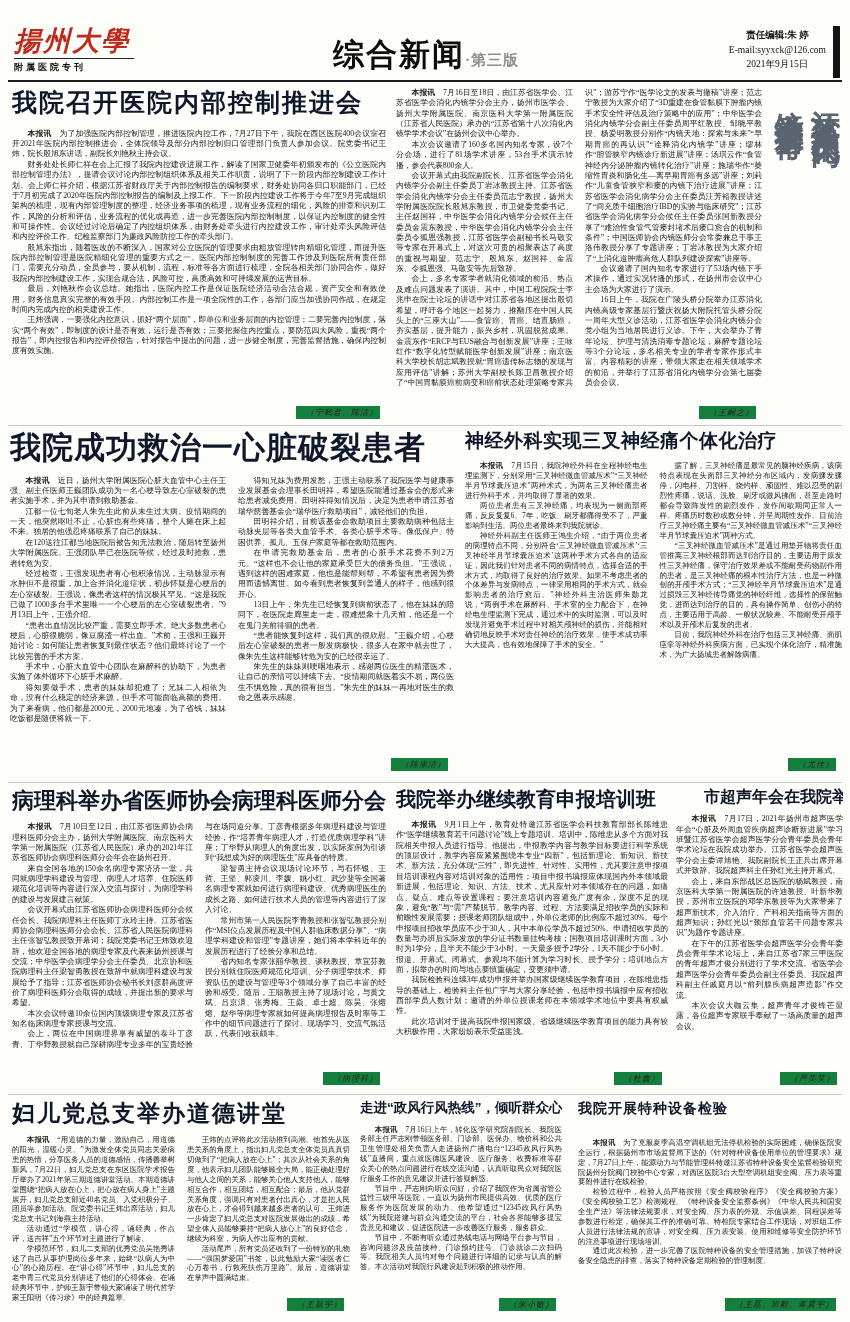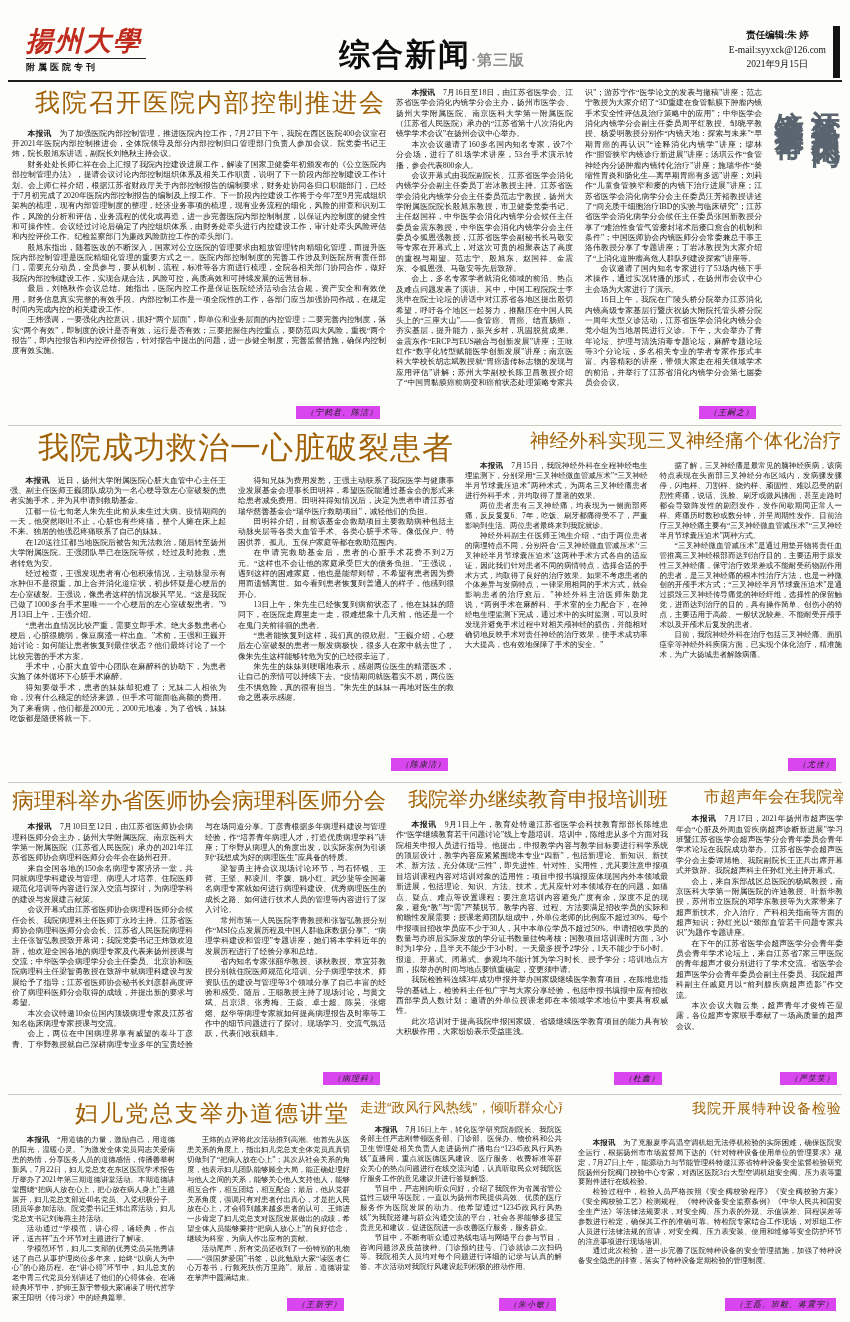--- a/index.html
+++ b/index.html
@@ -1,42 +1,42 @@
 <!DOCTYPE html>
 <html><head>
 <meta charset="utf-8">
 <style>
   html,body{margin:0;padding:0;background:#e8e8e4;}
   .page{position:relative;width:850px;height:1322px;margin:0 auto;background:#fdfdfa;
         font-family:"Liberation Serif","DejaVu Serif",serif;color:#1c1c1c;overflow:hidden;}
   
-  .masthead{position:absolute;top:26px;left:12px;right:10px;height:50px;margin-left:12px;}
+  .masthead{position:absolute;top:26px;left:12px;right:10px;height:50px;}
   .logo-box{position:absolute;left:2px;top:2px;width:120px;}
   .logo-main{font-size:27px;font-weight:bold;font-style:italic;color:#bf2a1c;letter-spacing:2px;line-height:1;}
   .logo-sub{margin-top:3px;border-top:1.5px solid #222;padding-top:2px;font-size:9px;
             font-weight:bold;letter-spacing:3px;color:#111;}
   .center-title{position:absolute;left:0;right:0;top:8px;text-align:center;}
   .sec-title{font-size:31px;font-weight:900;letter-spacing:2px;color:#0d0d0d;
              font-family:"Liberation Sans",sans-serif;}
   .page-no{font-size:15px;color:#8f8f8f;font-weight:bold;letter-spacing:1px;}
   .head-right{position:absolute;right:14px;top:2px;text-align:center;font-size:9.5px;line-height:1.55;color:#111;}
   .head-right .l1{font-weight:bold;}
   .head-bar{position:absolute;right:0;top:0;width:7px;height:52px;background:#141414;}
   .head-rule{position:absolute;top:80px;left:8px;right:8px;height:2px;background:#1d1d1d;}
   .sect-rule{position:absolute;left:8px;right:8px;height:1px;background:#c9c9c4;}
   
   .art{position:absolute;overflow:hidden;}
-  .hl{margin:0 0 7px 0;text-align:right;font-weight:400;color:#a16207;line-height:1.15;
+  .hl{margin:0 0 7px 0;text-align:left;font-weight:700;color:#0f172a;line-height:1.15;
       font-family:"Liberation Sans",sans-serif;white-space:nowrap;}
   .body{font-size:7.8px;line-height:1.33;text-align:justify;color:#202020;}
   .body p{margin:0;text-indent:2em;}
   .body b{font-weight:bold;}
   .cols2{column-count:2;column-gap:12px;}
   .byline{position:absolute;right:6px;bottom:1px;font-size:8px;letter-spacing:1px;
-          background:#d946ef;padding:1px 2px 1px 10px;color:#222;font-style:italic;}
+          background:#15803d;padding:1px 2px 1px 10px;color:#222;font-style:italic;}
   
   .a-neikong{left:12px;top:88px;width:374px;height:332px;}
   .a-neikong .hl{font-size:25px;letter-spacing:2px;margin-bottom:12px;}
   .a-endo{left:396px;top:88px;width:366px;height:332px;}
   .v-head{position:absolute;left:768px;top:88px;width:76px;height:338px;
           writing-mode:vertical-rl;text-orientation:upright;
           font-family:"Liberation Sans",sans-serif;font-weight:900;font-size:29px;
           letter-spacing:3px;line-height:1.25;}
   .v-head div{margin:0;}
   

